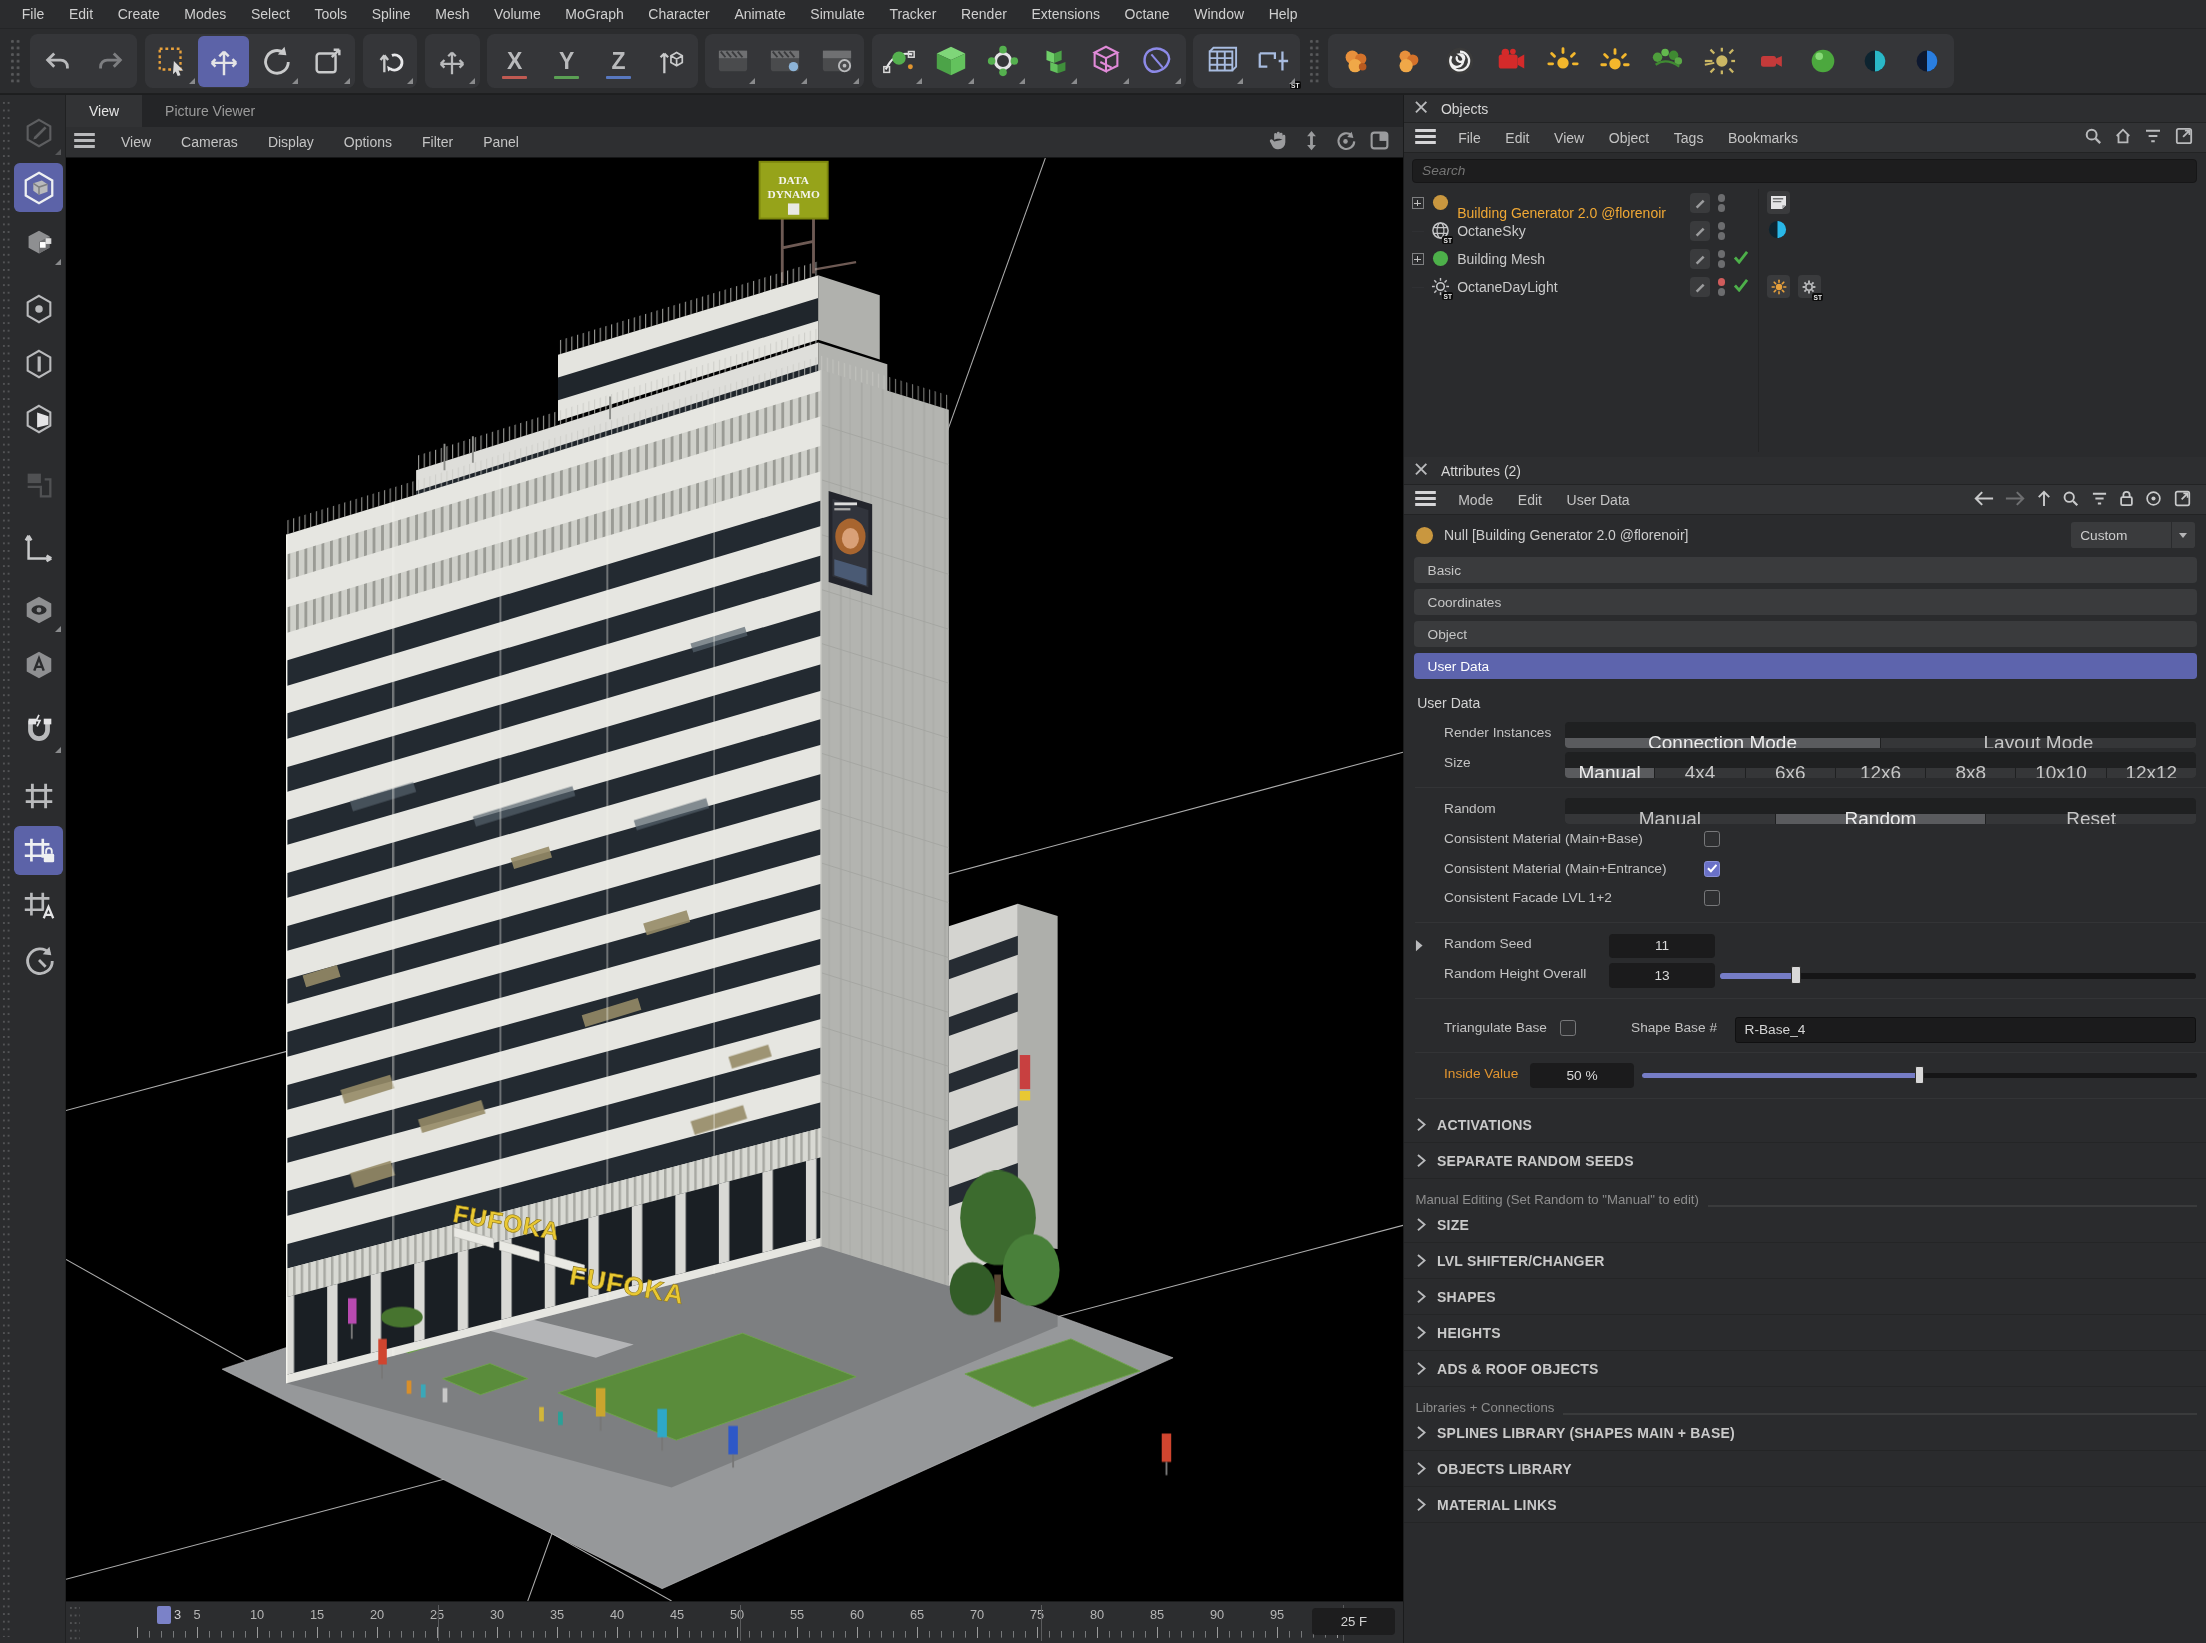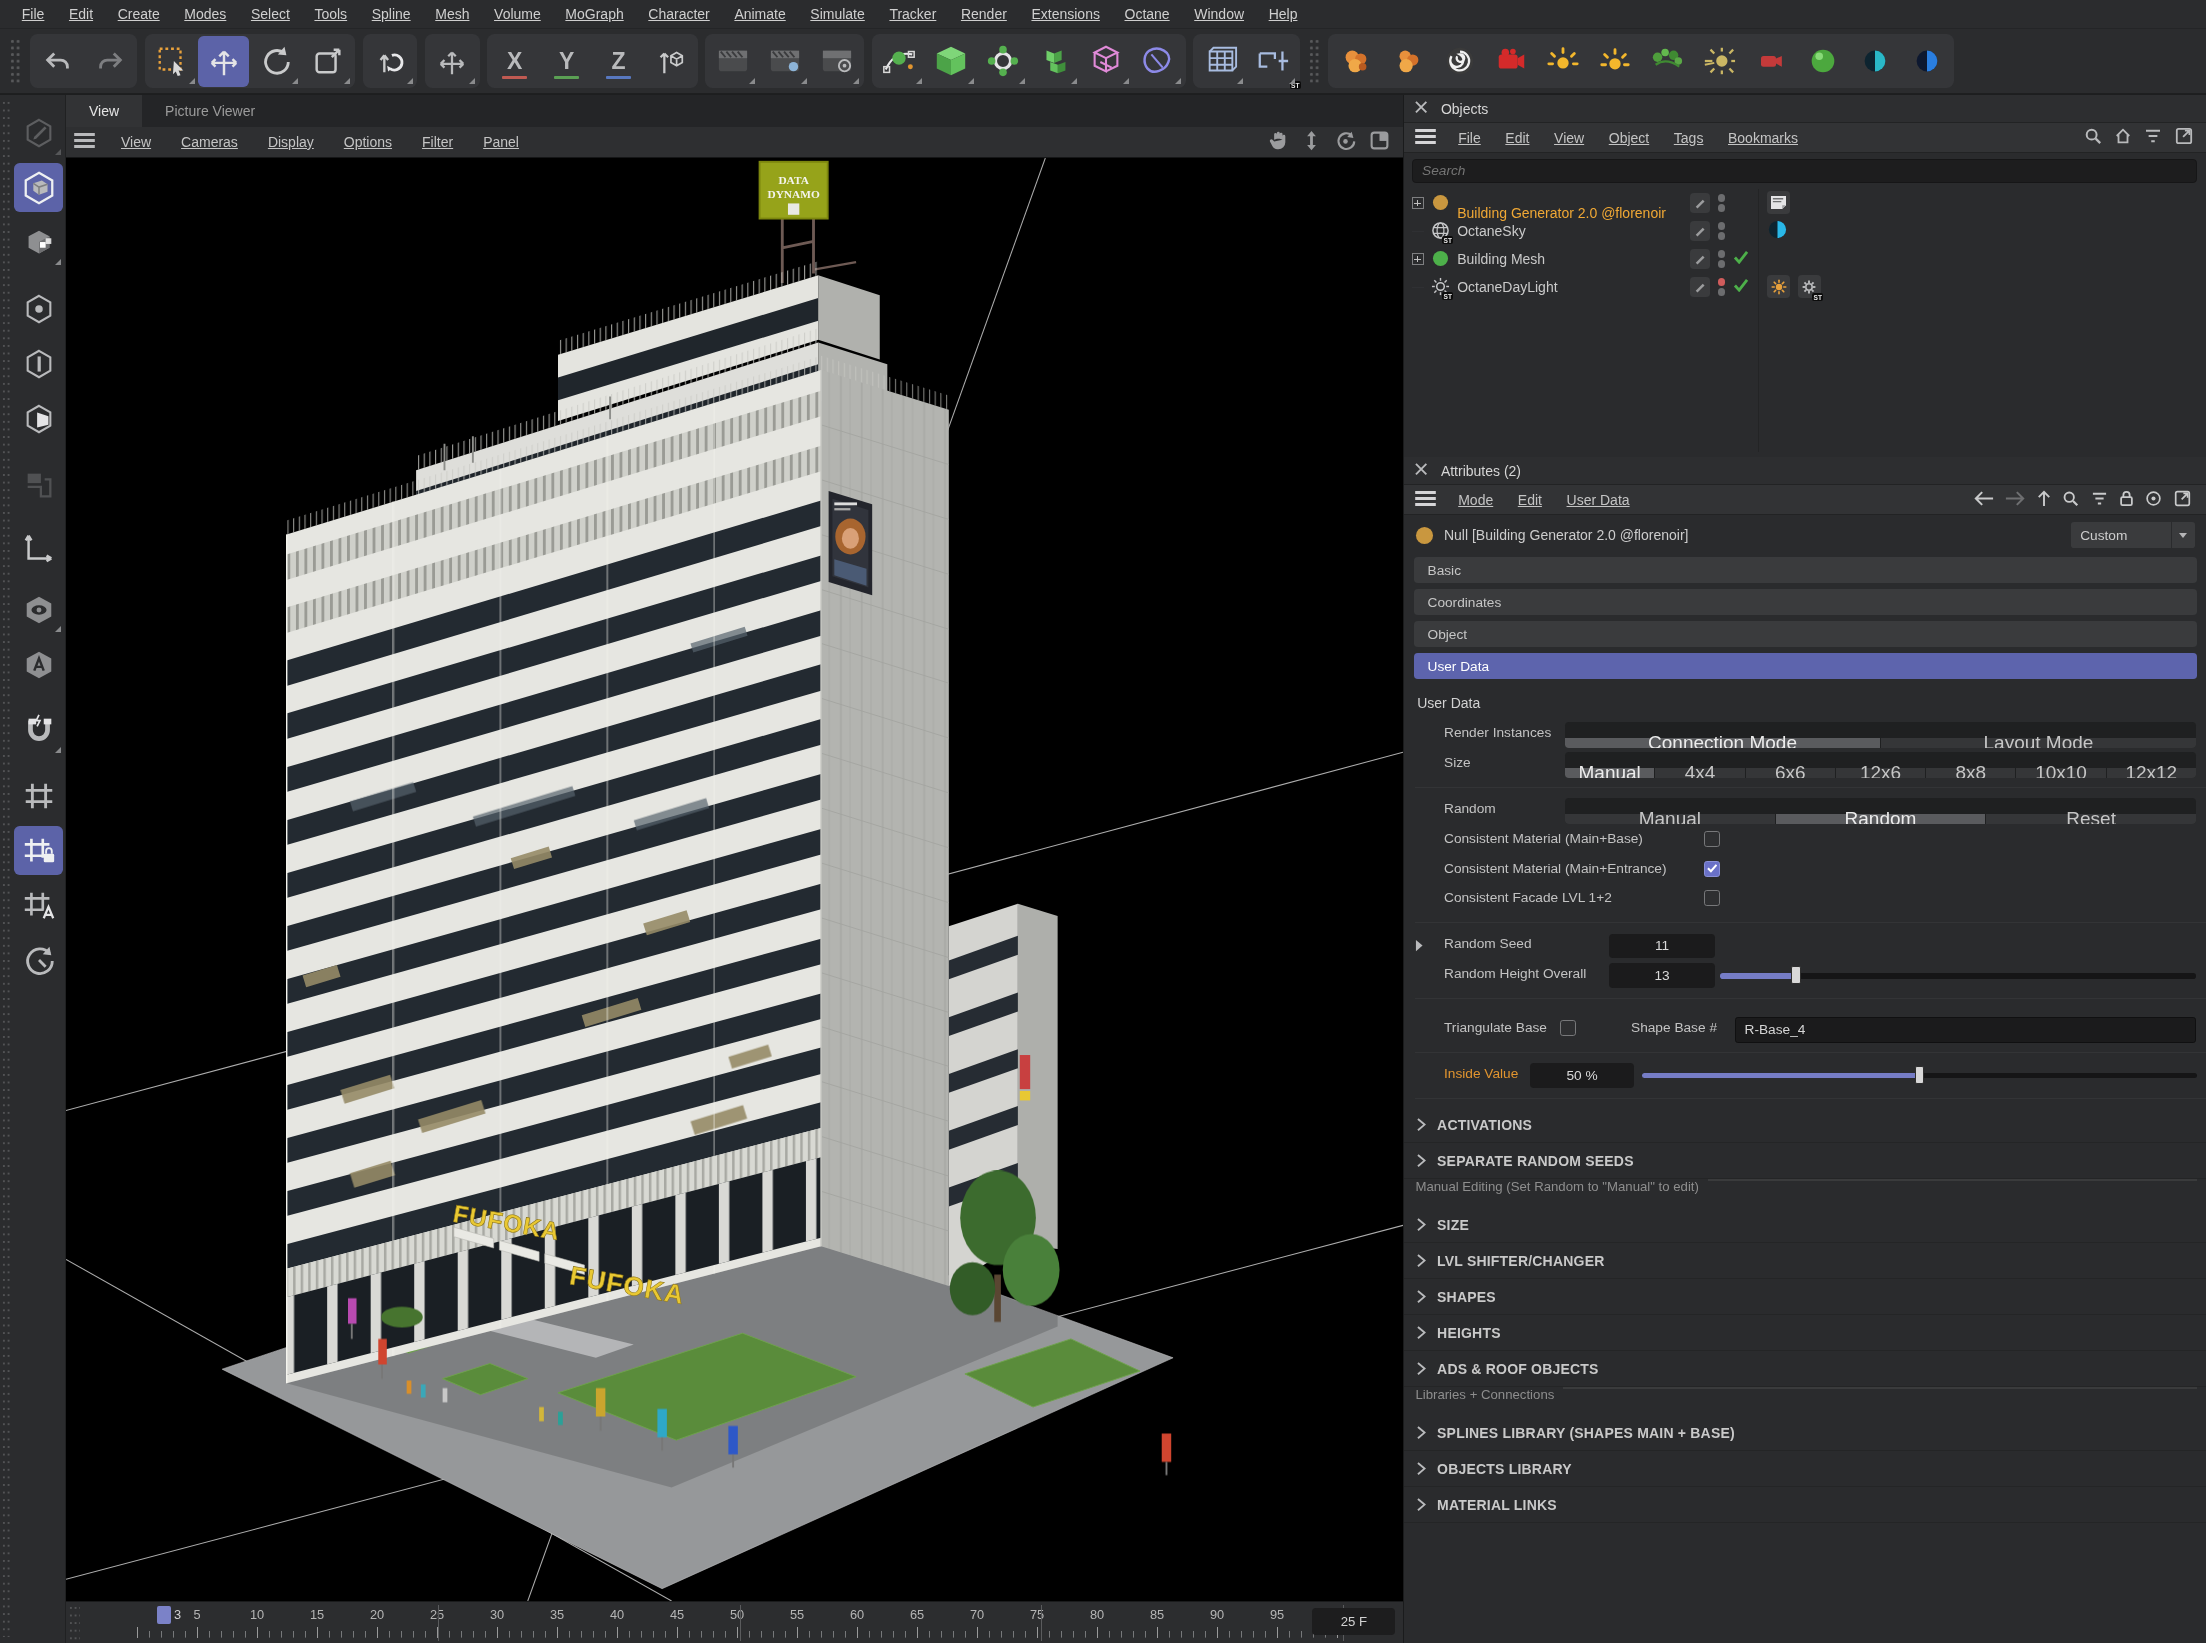--- a/index.html
+++ b/index.html
@@ -2,21 +2,21 @@
 <html style="font-size:15px"><head>
 <meta charset="utf-8">
 <style>
   html,body{margin:0;padding:0;background:#1d1e1f;width:2207px;height:1644px;overflow:hidden;
     font-family:"Liberation Sans", sans-serif;-webkit-font-smoothing:antialiased;color:#c9c9c9;}
   *{box-sizing:border-box;}
 
   
   #menubar{position:absolute;left:0;top:0;width:2207px;height:29px;background:#2b2c2e;
     display:flex;align-items:center;padding-left:9.5px;border-bottom:0.9px solid #242527;}
-  .menu-item{font-size:14px;color:#cfcfcf;padding:0 12.3px;cursor:default;text-decoration:underline;}
+  .menu-item{font-size:14px;color:#cfcfcf;padding:0 12.3px;cursor:default;}
 
   
   #toolbar{position:absolute;left:0;top:29px;width:2207px;height:65px;background:#2b2c2e;
     display:flex;align-items:center;padding-left:5.7px;border-bottom:0.9px solid #1e1f20;}
   .grip{width:11.4px;height:44px;margin:0 4.7px;background:radial-gradient(circle at 2.4px 2.4px,#58595b 1.2px,transparent 1.7px) 0 0/5.7px 6.6px repeat;}
   .tgroup{background:#353639;border-radius:7.6px;display:flex;padding:1.9px;gap:0.9px;margin:0 3.8px;}
   .tool-btn{width:51px;height:51px;border-radius:5.7px;display:flex;align-items:center;justify-content:center;position:relative;}
   .tool-btn.active{background:#5c63a8;}
   .tool-btn.fly::after{content:"";position:absolute;right:2.8px;bottom:2.8px;border-style:solid;border-width:0 0 6.6px 6.6px;border-color:transparent transparent #8a8b8d transparent;}
   .axis-letter{font-size:23px;font-weight:bold;color:#b9babc;line-height:1;}
@@ -109,21 +109,21 @@
   .numfield{position:absolute;left:205px;width:106px;top:1.9px;height:24.6px;background:#1b1b1c;border-radius:3.8px;
     display:flex;align-items:center;justify-content:center;font-size:13.7px;color:#dadada;}
   .textfield{position:absolute;left:331px;width:461px;top:1.9px;height:25.6px;background:#1b1b1c;border:0.9px solid #101011;border-radius:2.8px;
     display:flex;align-items:center;padding:0 8.5px;font-size:13.7px;color:#d5d5d5;}
   .slider{position:absolute;top:11.4px;height:5.7px;border-radius:2.8px;background:#151516;}
   .slider .fill{position:absolute;left:0;top:0;bottom:0;background:#767dc6;border-radius:2.8px;}
   .slider .knob{position:absolute;top:-6.6px;width:9.5px;height:18px;background:#d8d8d8;border:0.9px solid #2e2e2e;border-radius:1.9px;}
   .sep{height:0.9px;background:#1d1e1f;border-bottom:0.9px solid #333436;margin:8.5px 0 8.5px 11.4px;}
   .acc-row{height:36px;display:flex;align-items:center;gap:11.4px;padding-left:13.2px;border-bottom:0.9px solid #242526;}
   .acc-label{font-size:14px;font-weight:bold;color:#c9c9c9;letter-spacing:0.2px;}
-  .group-row{height:28px;display:flex;align-items:flex-start;gap:9px;padding-left:11.4px;}
+  .group-row{height:28px;display:flex;align-items:flex-end;gap:9px;padding-left:11.4px;}
   .group-label{font-size:13.2px;color:#8e8e8e;white-space:nowrap;}
   .group-rule{flex:1;height:1.9px;background:#3a3b3c;margin-right:9.5px;}
   .expander{position:absolute;left:11.4px;top:6.6px;}
 </style>
 </head>
 <body>
 
 <div id="menubar">
   <div style="display:flex;">
       <span class="menu-item">File</span>

